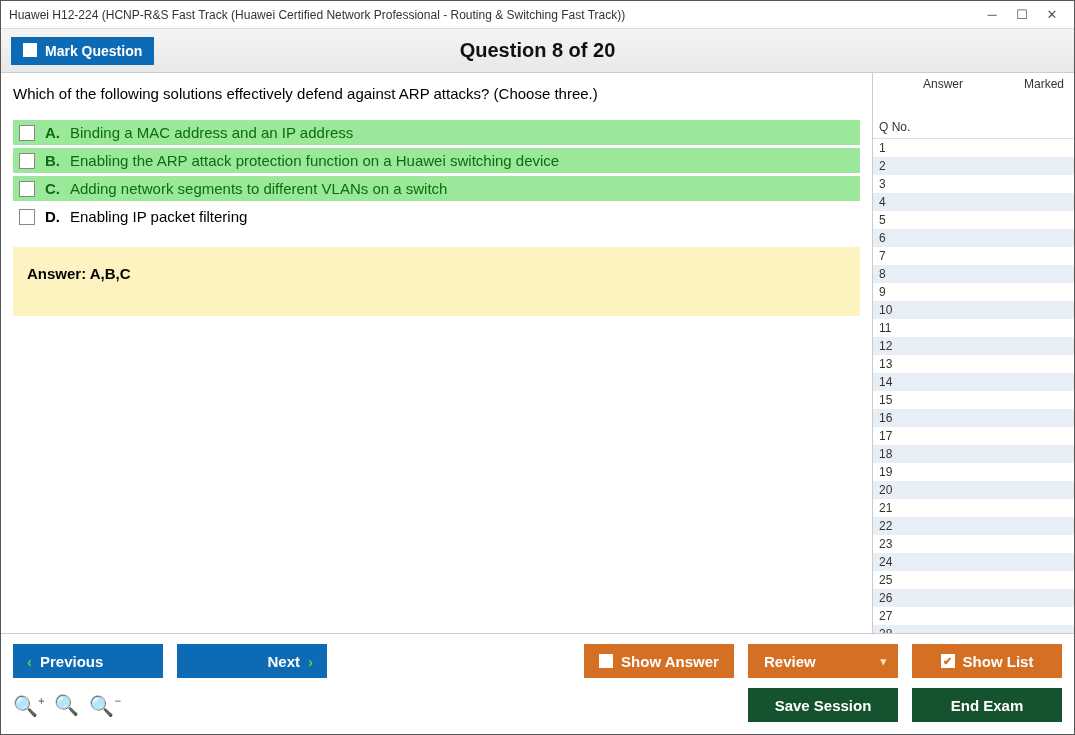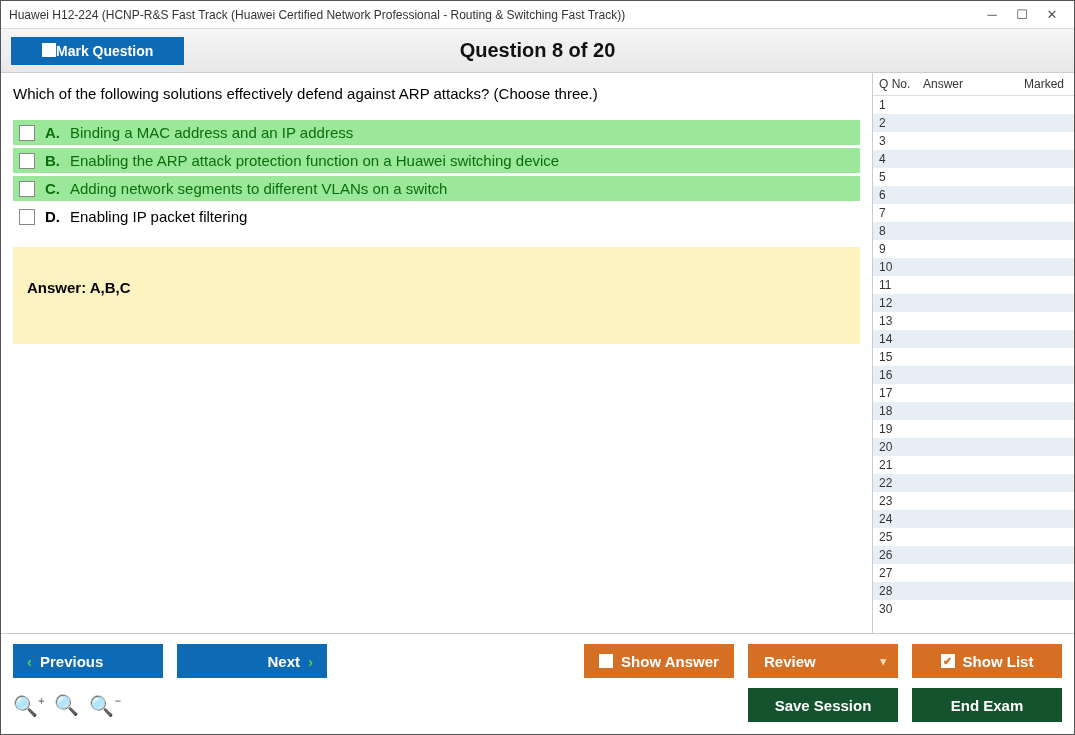--- a/index.html
+++ b/index.html
@@ -3,40 +3,40 @@
 <meta charset="utf-8">
 <style>
 * { box-sizing: border-box; margin: 0; padding: 0; }
 body { font-family: Arial, sans-serif; font-size: 13px; background: #f0f0f0; }
 .window { width: 1075px; height: 735px; background: #fff; border: 1px solid #555; margin: 0; display: flex; flex-direction: column; }
 .titlebar { height: 28px; display: flex; align-items: center; padding: 0 8px; border-bottom: 1px solid #ddd; }
 .titlebar-text { flex: 1; font-size: 12px; color: #333; }
 .win-controls { display: flex; gap: 18px; padding-right: 8px; }
 .win-btn { width: 12px; height: 12px; display: flex; align-items: center; justify-content: center; color: #555; cursor: default; }
 .header { height: 44px; background: linear-gradient(#f5f5f5,#e8e8e8); border-bottom: 1px solid #ccc; display: flex; align-items: center; padding: 0 10px; position: relative; }
-.mark-btn { background: #0d6ab5; color: #fff; font-weight: bold; padding: 6px 31px; display: flex; cursor: pointer; font-size: 14px; border: none; }
+.mark-btn { background: #0d6ab5; color: #fff; font-weight: bold; padding: 6px 12px; display: flex; gap: 8px; cursor: pointer; font-size: 14px; border: none; }
 .mark-box { width: 14px; height: 14px; background: #fff; border: 1px solid #fff; }
 .question-title { position: absolute; left: 50%; transform: translateX(-50%); font-size: 20px; font-weight: bold; color: #111; }
 .body { flex: 1; display: flex; overflow: hidden; }
 .main { flex: 1; padding: 12px; overflow: auto; }
 .qtext { font-size: 15px; color: #000; margin-bottom: 18px; }
 .option { display: flex; align-items: center; gap: 10px; padding: 4px 6px; margin-bottom: 3px; font-size: 15px; }
 .option.correct { background: #9be89b; }
 .option .chk { width: 16px; height: 16px; border: 1px solid #888; background: #fff; flex-shrink: 0; }
 .option .letter { font-weight: bold; color: #000; }
 .option.correct .letter, .option.correct .text { color: #0a5; color:#0a0a0a; }
 .option.correct .text, .option.correct .letter { color: #107010; color:#0a6e0a; }
 .option.correct { color:#0b6b0b; }
 .option .text { }
-.answer-box { background: #fdf3c0; padding: 32px 14px; margin-top: 18px; }
+.answer-box { background: #fdf3c0; padding: 18px 14px; margin-top: 18px; }
 .answer-box .ans { font-weight: bold; font-size: 15px; margin-bottom: 16px; }
 .answer-box .exp { font-weight: bold; font-size: 15px; }
 .sidebar { width: 202px; border-left: 1px solid #ccc; display: flex; flex-direction: column; }
 .side-head { display: flex; font-size: 12px; color: #333; padding: 4px 6px; border-bottom: 1px solid #ddd; }
-.side-head .c1 { width: 44px; }
+.side-head .c1 { width: 44px; margin-top: 43px; }
 .side-head .c2 { flex: 1; }
 .side-head .c3 { width: 56px; text-align: right; padding-right: 4px; }
 .side-list { flex: 1; overflow-y: scroll; font-size: 12px; }
 .side-row { display: flex; padding: 0px 6px; height: 18px; align-items: center; color: #333; }
 .side-row:nth-child(even) { background: #e8eef5; }
 .side-row .c1 { width: 44px; }
 .footer { padding: 10px 12px 12px; border-top: 1px solid #ccc; }
 .footer-row { display: flex; align-items: center; gap: 14px; margin-bottom: 10px; }
 .footer-row:last-child { margin-bottom: 0; }
 .btn { display: flex; align-items: center; justify-content: center; height: 34px; font-size: 15px; font-weight: bold; cursor: pointer; border: none; color: #fff; gap: 8px; }

